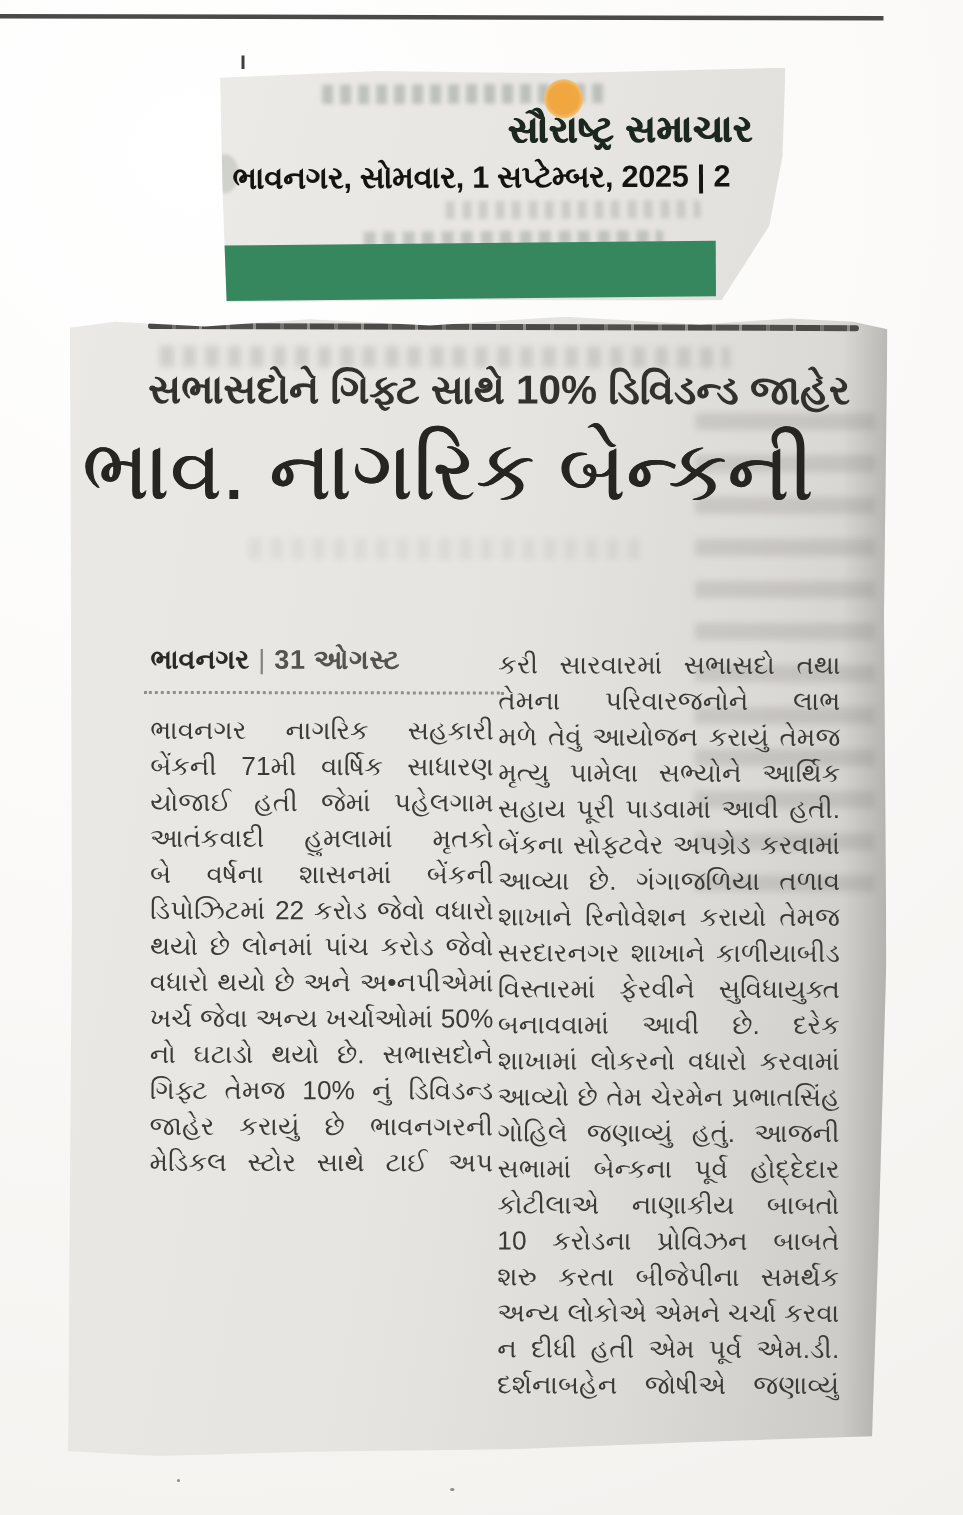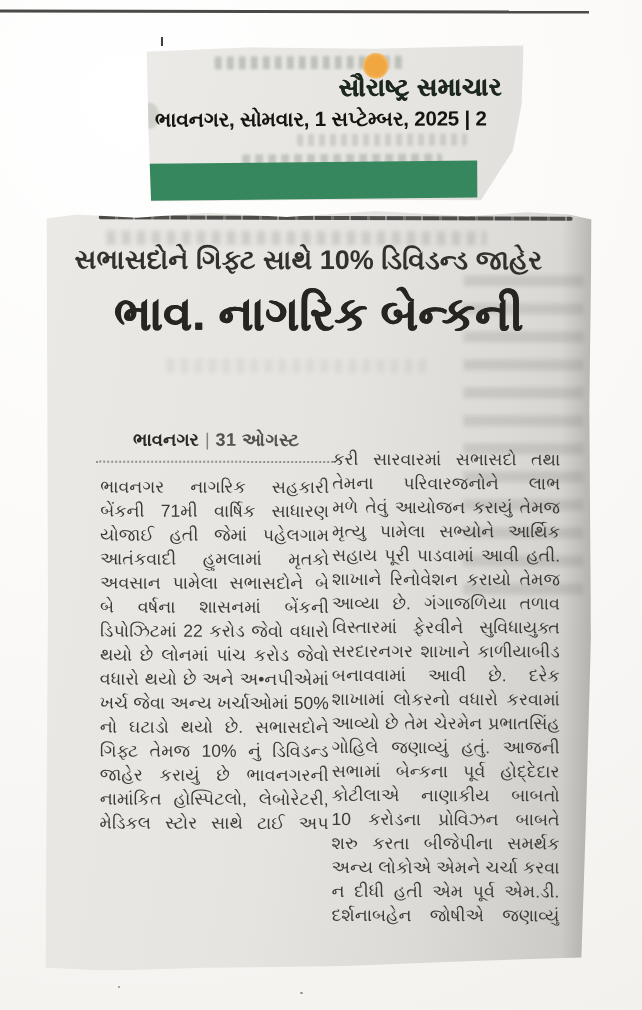--- a/index.html
+++ b/index.html
@@ -61,40 +61,40 @@
     transform:rotate(0.08deg);}
   .ghost{position:absolute;filter:blur(2.2px);opacity:.35;}
   .ghost.r1{right:8px;top:55px;width:120px;height:330px;
     background:repeating-linear-gradient(0deg,rgba(104,102,98,.5) 0 11px,transparent 11px 28px);}
   .ghost.t1{left:60px;top:22px;width:380px;height:14px;
     background:repeating-linear-gradient(90deg,rgba(104,102,98,.55) 0 9px,transparent 9px 15px);}
   .ghost.t2{left:120px;top:150px;width:260px;height:14px;
     background:repeating-linear-gradient(90deg,rgba(104,102,98,.4) 0 8px,transparent 8px 14px);opacity:.22;}
 
   .kicker{
-    position:absolute;left:28px;top:36px;width:492px;text-align:left;
+    position:absolute;left:28px;top:36px;width:492px;text-align:right;
     font-size:27px;font-weight:bold;color:#32312e;white-space:nowrap;
   }
   .headline{
-    position:absolute;left:8px;top:76px;width:528px;text-align:center;
-    font-size:47px;line-height:58px;font-weight:bold;color:#262521;
+    position:absolute;left:8px;top:76px;width:528px;
+    font-size:56px;line-height:58px;font-weight:normal;color:#262521;
     text-shadow:.5px 0 #262521;
   }
   .dateline{
-    position:absolute;left:54px;top:221px;width:232px;text-align:center;
+    position:absolute;left:54px;top:221px;width:232px;
     font-size:18px;white-space:nowrap;
   }
   .dateline .place{font-weight:bold;color:#2a2925;}
   .dateline .sep{color:#85817c;padding:0 6px;font-weight:normal;}
   .dateline .date{color:#56524d;font-weight:bold;letter-spacing:.5px;}
   .daterule{position:absolute;left:50px;top:252px;width:240px;height:0;border-top:2px dotted #7d7974;opacity:.8;}
 
   .col{position:absolute;overflow:hidden;}
   .col1{left:54px;top:266px;width:229px;height:462px;}
-  .col2{left:286px;top:238px;width:228px;height:510px;}
+  .col2{left:286px;top:222px;width:228px;height:510px;}
   .bodyline{
     height:24px;line-height:24px;font-size:17.5px;color:#3b3a36;
     text-align:justify;text-align-last:justify;overflow:hidden;
   }
   .bodyline.indent{text-indent:20px;}
   .bodyline.paraend{text-align-last:left;}
 </style>
 </head>
 <body>
 
@@ -129,42 +129,41 @@
   <div class="dateline">
     <span class="place">ભાવનગર</span><span class="sep">|</span><span class="date">31 ઓગસ્ટ</span>
   </div>
   <div class="daterule"></div>
 
   <div class="col col1">
       <div class="bodyline">ભાવનગર નાગરિક સહકારી</div>
       <div class="bodyline">બેંકની 71મી વાર્ષિક સાધારણ સભા</div>
       <div class="bodyline">યોજાઈ હતી જેમાં પહેલગામ ખાતે</div>
       <div class="bodyline">આતંકવાદી હુમલામાં મૃતકો તેમજ</div>
-      <div class="bodyline">અવસાન પામેલા સભાસદોને બે</div>
       <div class="bodyline">બે વર્ષના શાસનમાં બેંકની</div>
       <div class="bodyline">ડિપોઝિટમાં 22 કરોડ જેવો વધારો</div>
       <div class="bodyline">થયો છે લોનમાં પાંચ કરોડ જેવો</div>
       <div class="bodyline">વધારો થયો છે અને અ•નપીએમાં</div>
       <div class="bodyline">ખર્ચ જેવા અન્ય ખર્ચાઓમાં 50%</div>
       <div class="bodyline">નો ઘટાડો થયો છે. સભાસદોને</div>
       <div class="bodyline">ગિફ્ટ તેમજ 10% નું ડિવિડન્ડ</div>
       <div class="bodyline">જાહેર કરાયું છે ભાવનગરની</div>
-      <div class="bodyline">નામાંકિત હોસ્પિટલો, લેબોરેટરી,</div>
       <div class="bodyline">મેડિકલ સ્ટોર સાથે ટાઈ અપ</div>
     </div>
   <div class="col col2">
       <div class="bodyline">કરી સારવારમાં સભાસદો તથા</div>
       <div class="bodyline">તેમના પરિવારજનોને લાભ</div>
       <div class="bodyline">મળે તેવું આયોજન કરાયું તેમજ</div>
       <div class="bodyline">મૃત્યુ પામેલા સભ્યોને આર્થિક</div>
       <div class="bodyline">સહાય પૂરી પાડવામાં આવી હતી.</div>
+      <div class="bodyline">બેંકના સોફ્ટવેર અપગ્રેડ કરવામાં</div>
+      <div class="bodyline">આવ્યા છે. ગંગાજળિયા તળાવ</div>
       <div class="bodyline">શાખાને રિનોવેશન કરાયો તેમજ</div>
-      <div class="bodyline">આવ્યા છે. ગંગાજળિયા તળાવ</div>
+      <div class="bodyline">સરદારનગર શાખાને કાળીયાબીડ</div>
       <div class="bodyline">વિસ્તારમાં ફેરવીને સુવિધાયુક્ત</div>
-      <div class="bodyline">સરદારનગર શાખાને કાળીયાબીડ</div>
       <div class="bodyline">બનાવવામાં આવી છે. દરેક</div>
       <div class="bodyline">શાખામાં લોકરનો વધારો કરવામાં</div>
       <div class="bodyline">આવ્યો છે તેમ ચેરમેન પ્રભાતસિંહ</div>
       <div class="bodyline">ગોહિલે જણાવ્યું હતું. આજની</div>
       <div class="bodyline">સભામાં બેન્કના પૂર્વ હોદ્દેદાર ભરત</div>
       <div class="bodyline">કોટીલાએ નાણાકીય બાબતો અને</div>
       <div class="bodyline">10 કરોડના પ્રોવિઝન બાબતે ચર્ચા</div>
       <div class="bodyline">શરુ કરતા બીજેપીના સમર્થક એવા</div>
       <div class="bodyline">અન્ય લોકોએ એમને ચર્ચા કરવા</div>
       <div class="bodyline">ન દીધી હતી એમ પૂર્વ એમ.ડી.</div>

